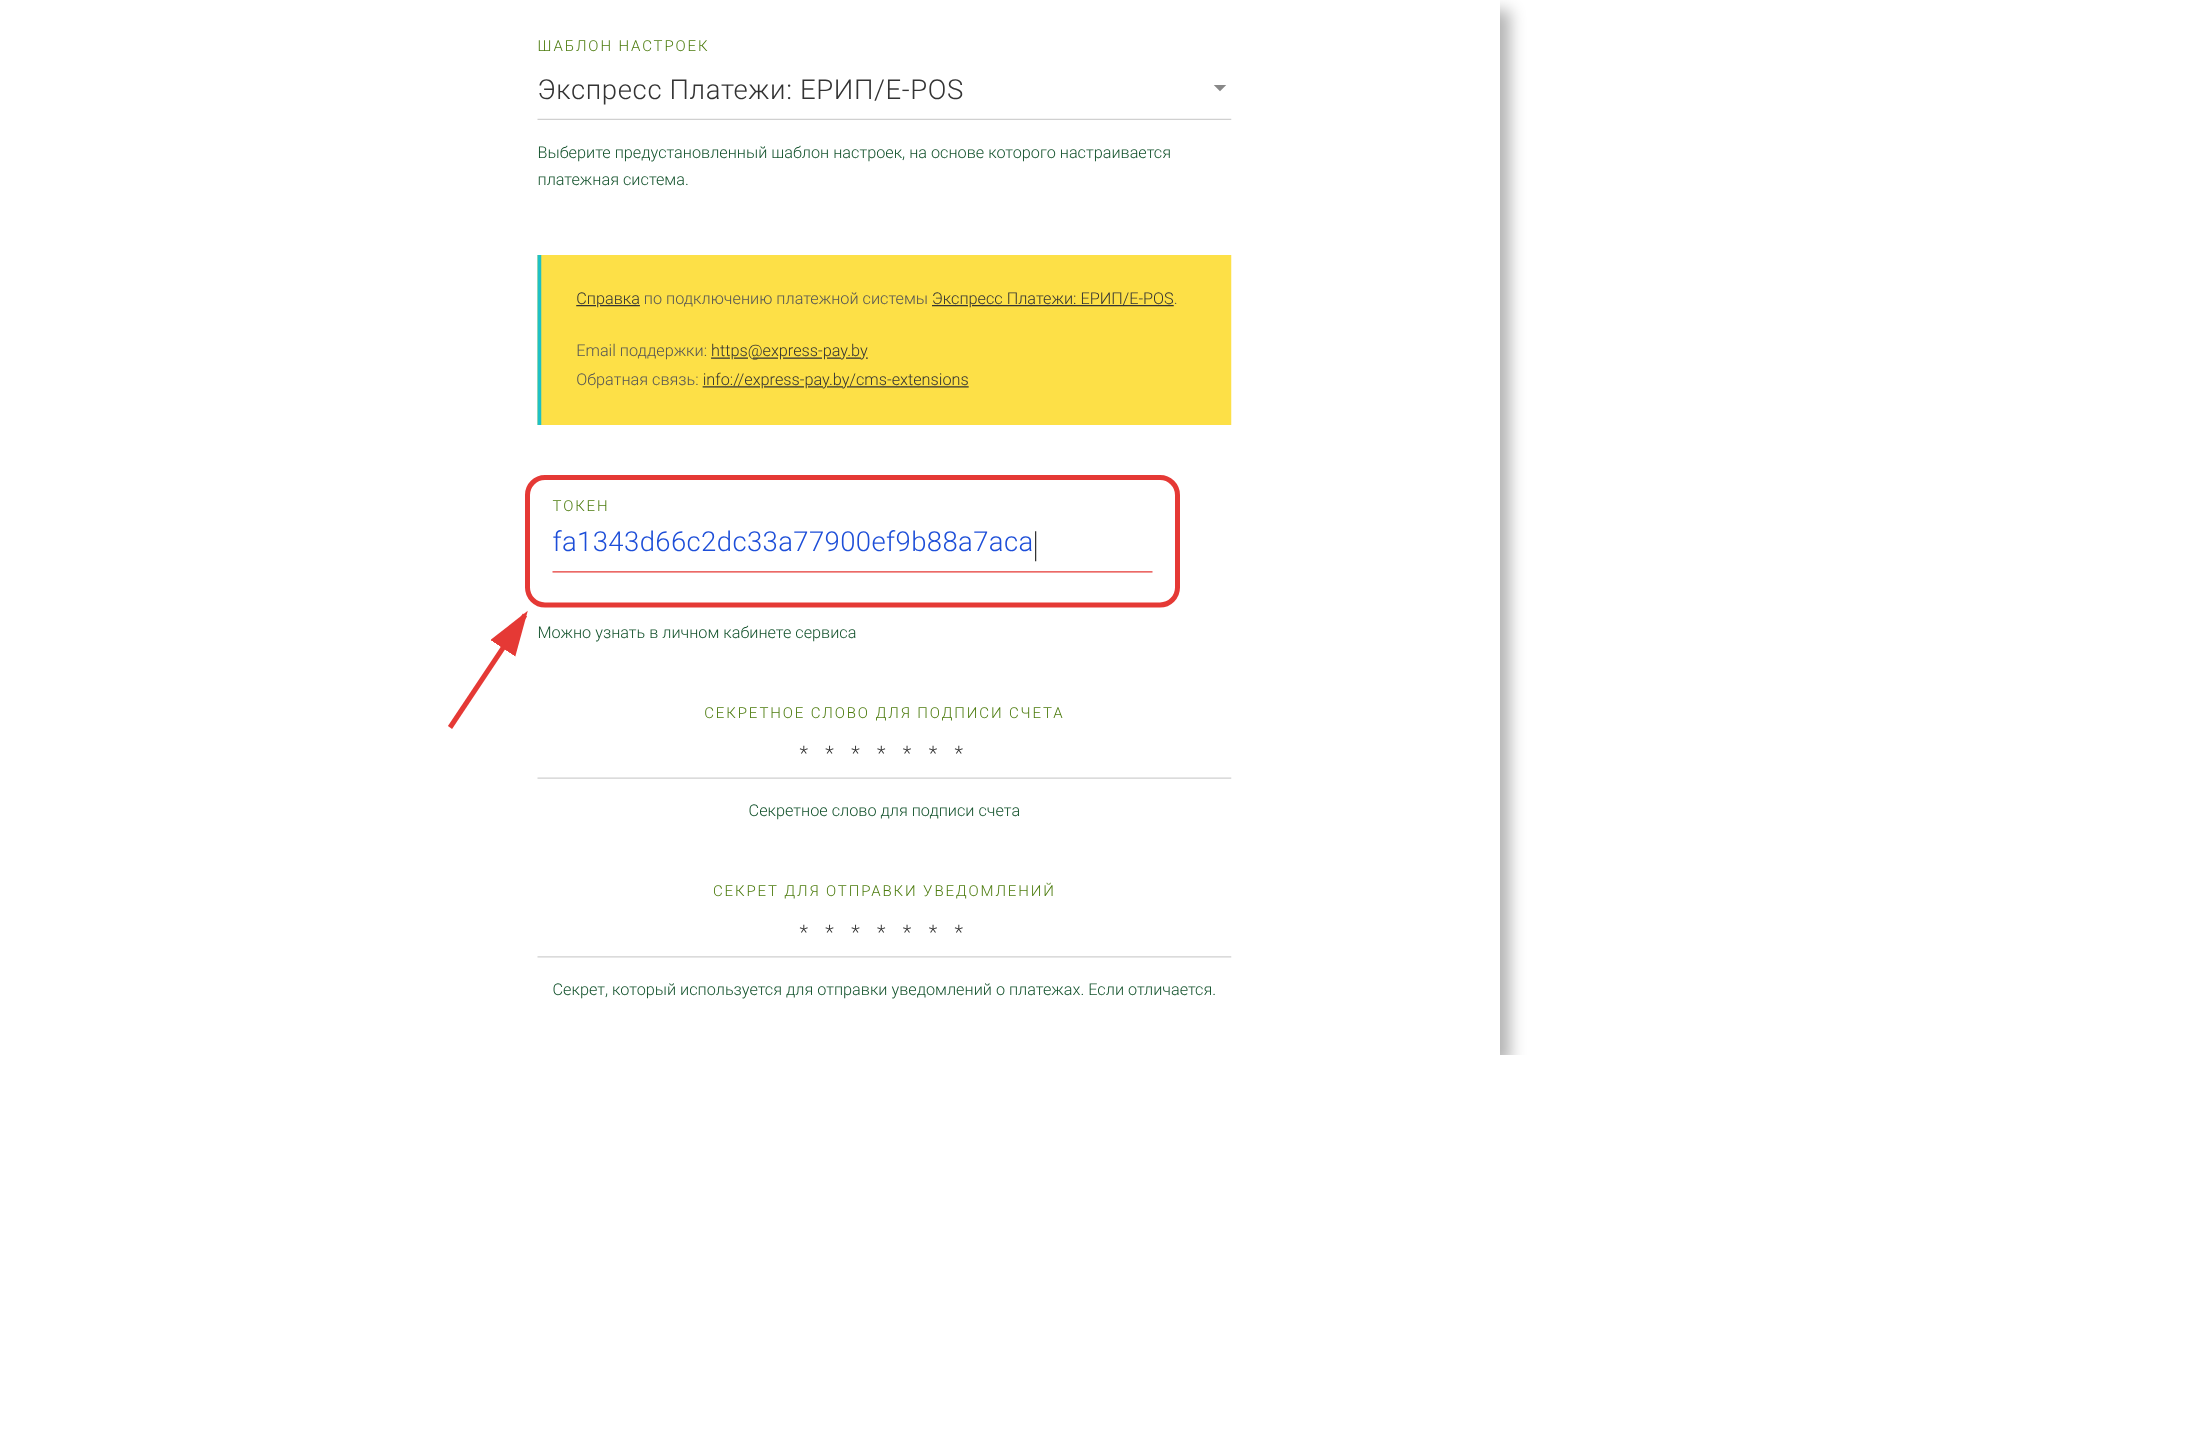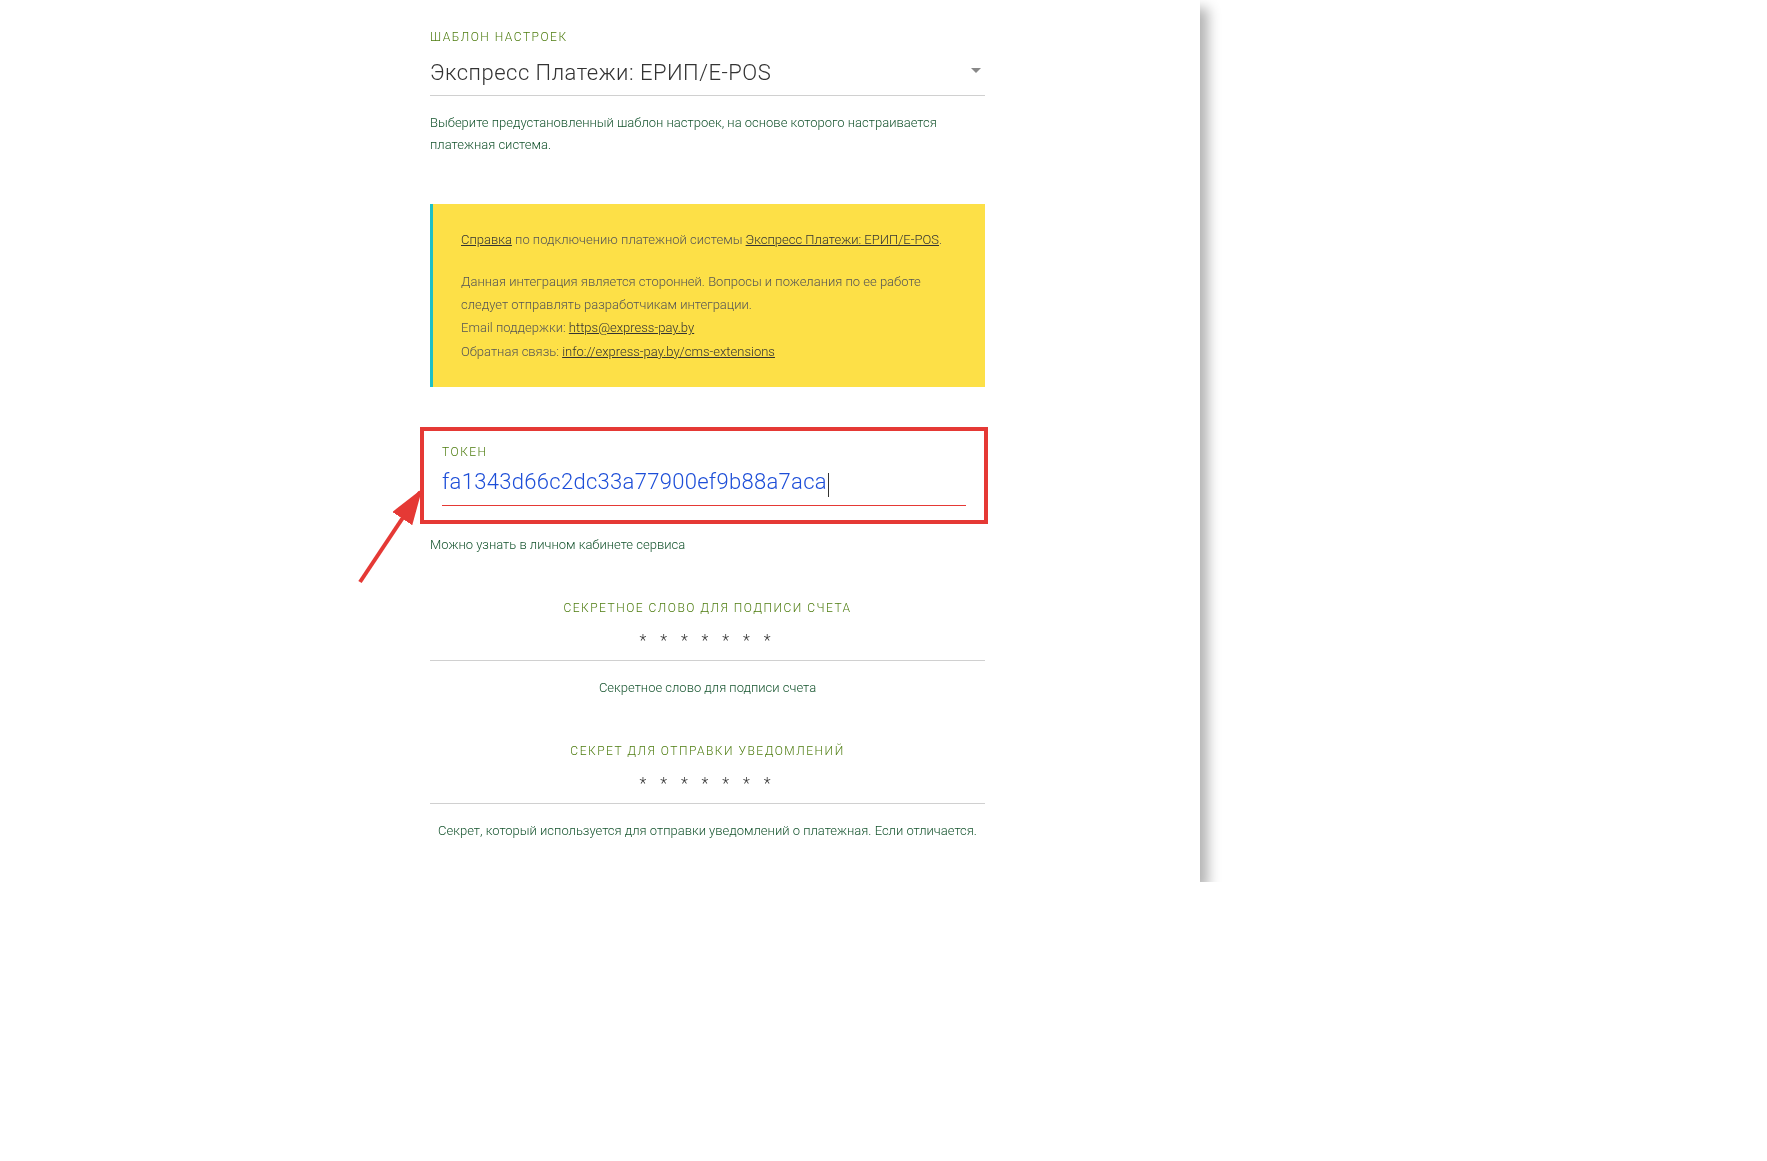--- a/index.html
+++ b/index.html
@@ -76,23 +76,23 @@
     }
     .info-box a {
       color: #333;
       text-decoration: underline;
     }
     .info-box .block1 {
       margin-bottom: 18px;
     }
     .token-box {
       border: 4px solid #e53935;
-      border-radius: 0;
-      padding: 14px 18px 14px 18px;
-      width: 568px;
+      border-radius: 16px;
+      padding: 14px 18px 24px 18px;
+      width: 524px;
       margin-left: -10px;
       margin-bottom: 10px;
     }
     .token-box .field-label {
       margin-bottom: 6px;
     }
     .token-input-wrap {
       border-bottom: 1px solid #e53935;
       padding: 4px 0 8px 0;
       position: relative;
@@ -149,21 +149,20 @@
         <span class="select-value">Экспресс Платежи: ЕРИП/E-POS</span>
         <span class="chevron-down"></span>
       </div>
       <div class="hint-text">Выберите предустановленный шаблон настроек, на основе которого настраивается платежная система.</div>
     </div>
 
     <div class="info-box">
       <p class="block1">
         <a href="#">Справка</a><span> по подключению платежной системы </span><a href="#">Экспресс Платежи: ЕРИП/E-POS</a><span>.</span>
       </p>
-      <p>Данная интеграция является сторонней. Вопросы и пожелания по ее работе следует отправлять разработчикам интеграции.</p>
       <p>
         <span>Email поддержки: </span><a href="#">https@express-pay.by</a>
       </p>
       <p>
         <span>Обратная связь: </span><a href="#">info://express-pay.by/cms-extensions</a>
       </p>
     </div>
 
     <div class="token-box">
       <div class="field-label">ТОКЕН</div>
@@ -179,21 +178,21 @@
         <span class="password-dots">* * * * * * *</span>
       </div>
       <div class="hint-text">Секретное слово для подписи счета</div>
     </div>
 
     <div class="field-block">
       <div class="field-label">СЕКРЕТ ДЛЯ ОТПРАВКИ УВЕДОМЛЕНИЙ</div>
       <div class="text-input-wrap">
         <span class="password-dots">* * * * * * *</span>
       </div>
-      <div class="hint-text">Секрет, который используется для отправки уведомлений о платежная. Если отличается.</div>
+      <div class="hint-text">Секрет, который используется для отправки уведомлений о платежах. Если отличается.</div>
     </div>
 
   </div>
 
   <svg class="arrow-svg" width="100" height="120">
     <defs>
       <marker id="arrowhead" markerWidth="10" markerHeight="10" refX="8" refY="3" orient="auto">
         <polygon points="0 0, 9 3, 0 6" fill="#e53935"></polygon>
       </marker>
     </defs>

